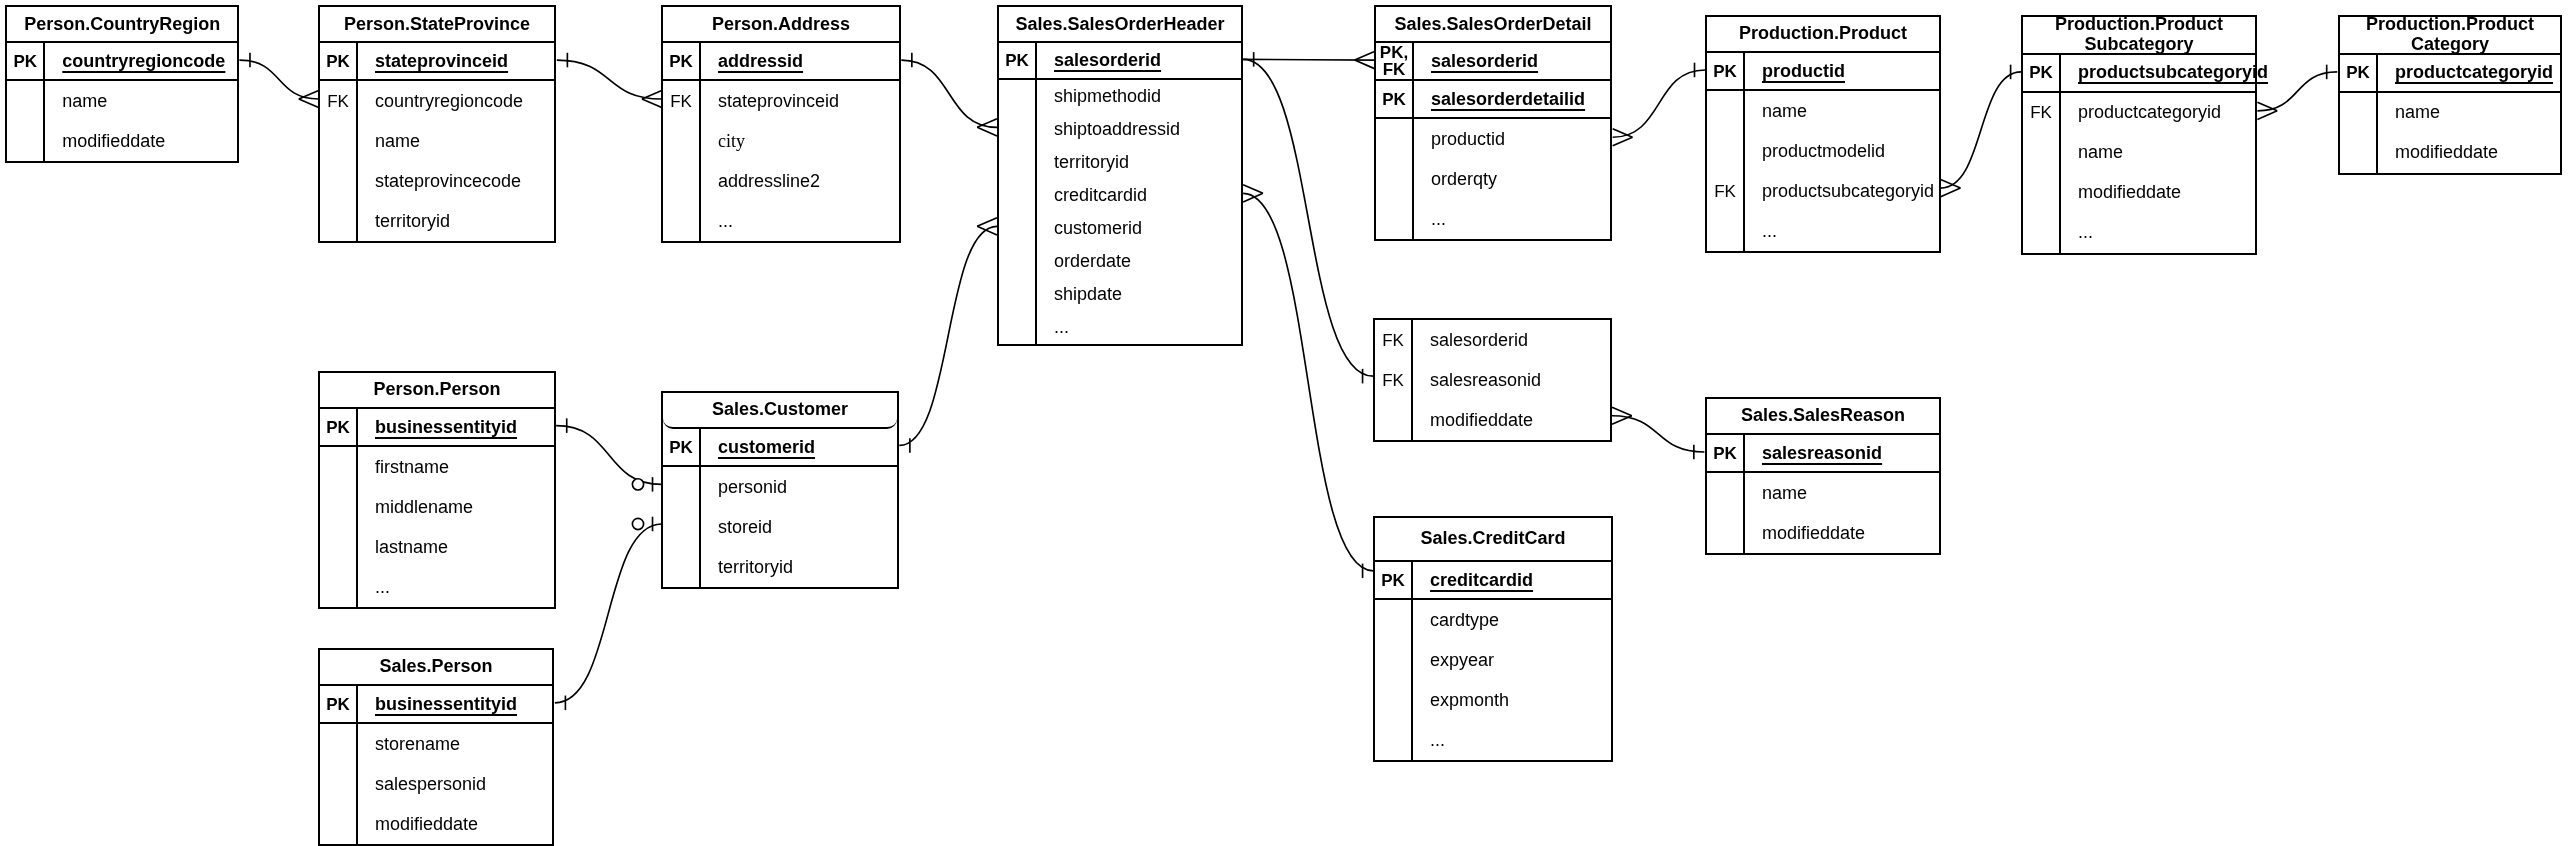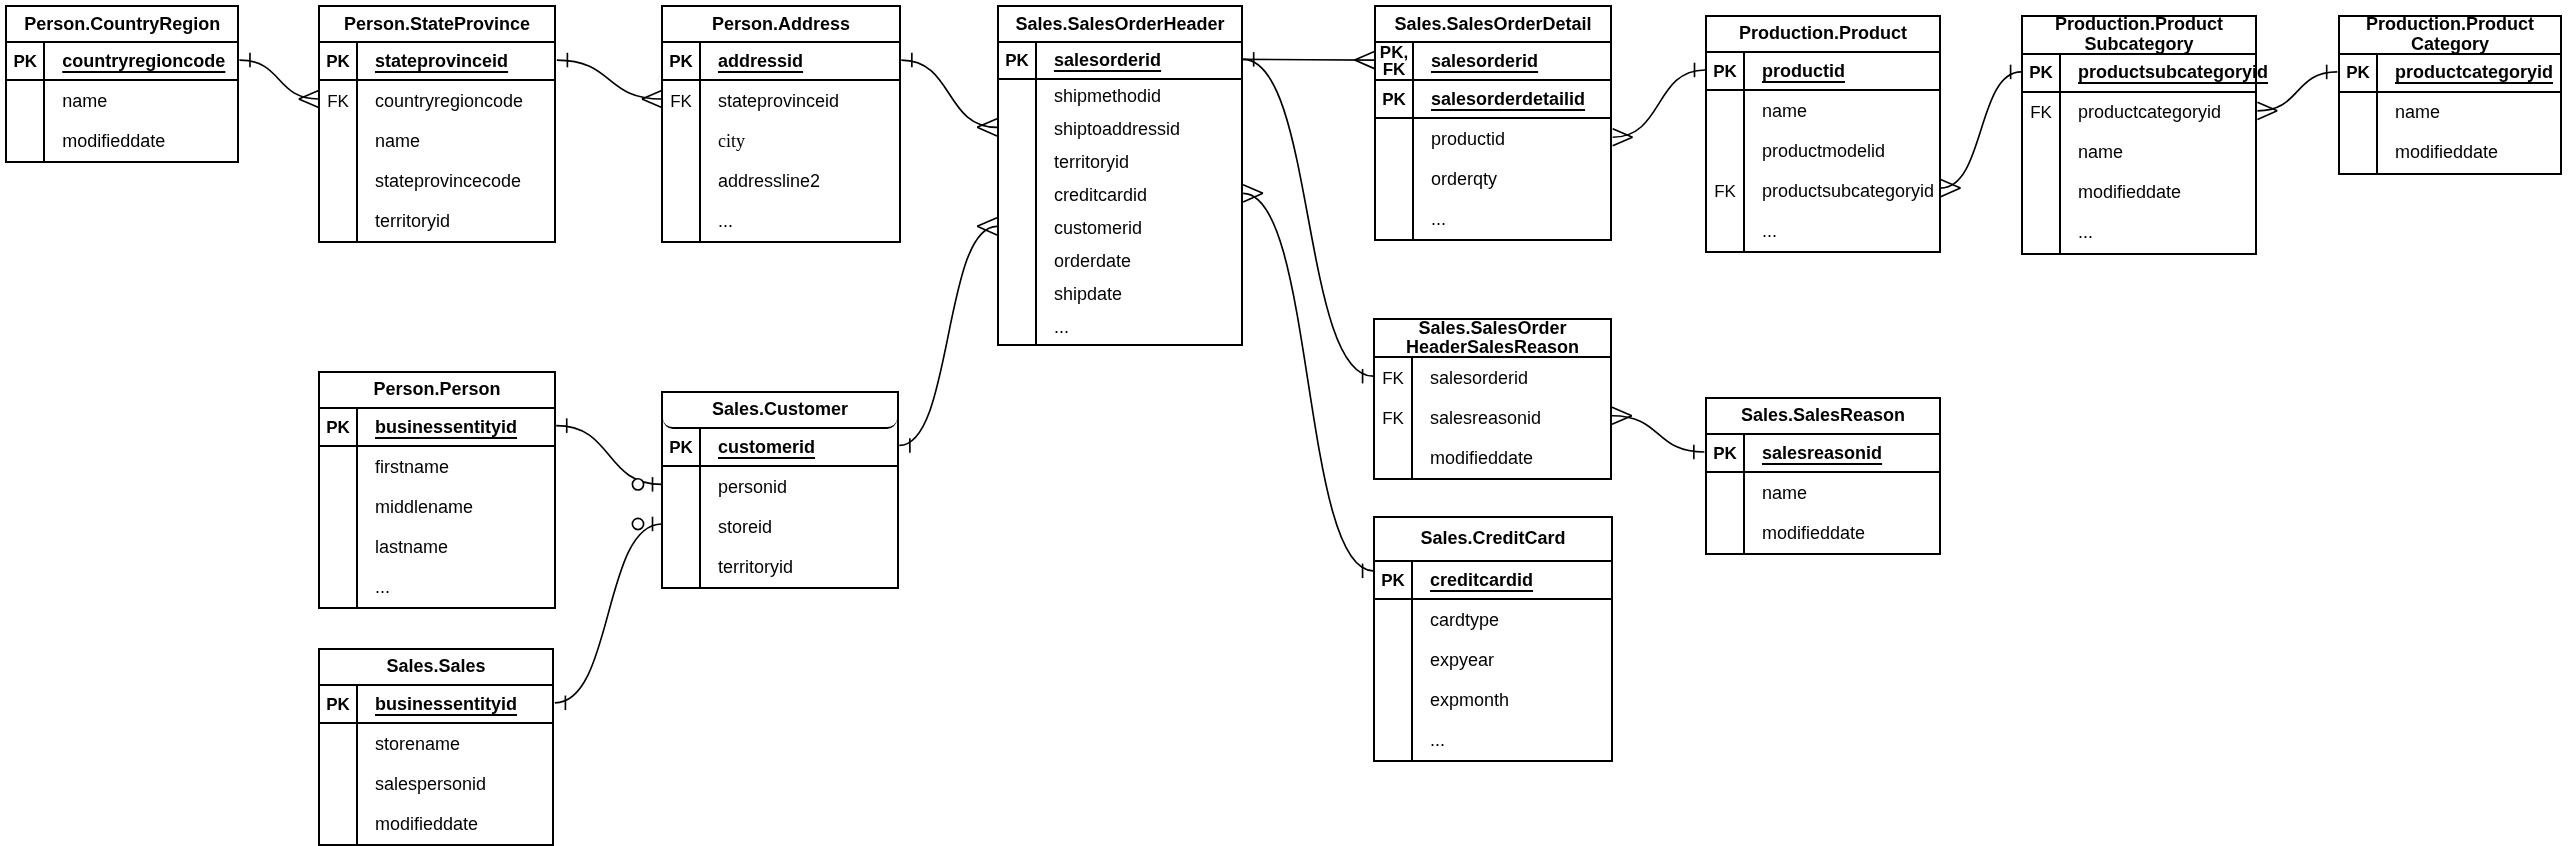--- a/index.html
+++ b/index.html
@@ -425,21 +425,21 @@
           </div>
         </div>
         <div class="row" style="height: 40px;">
           <div class="kc"></div>
           <div class="fc">
             <span class="fname">territoryid</span>
           </div>
         </div>
       </div>
       <div class="tbl" style="left: 318px; top: 648px; width: 236px;">
-        <div class="tbl-title" style="height: 36px;">Sales.Sales</div>
+        <div class="tbl-title" style="height: 36px;">Sales.Person</div>
         <div class="row keyrow" style="height: 38px;">
           <div class="kc">PK</div>
           <div class="fc">
             <span class="fname">businessentityid</span>
           </div>
         </div>
         <div class="row" style="height: 40px;">
           <div class="kc"></div>
           <div class="fc">
             <span class="fname">storename</span>
@@ -452,22 +452,20 @@
           </div>
         </div>
         <div class="row" style="height: 40px;">
           <div class="kc"></div>
           <div class="fc">
             <span class="fname">modifieddate</span>
           </div>
         </div>
       </div>
       <div class="tbl" style="left: 1373px; top: 318px; width: 239px;">
-        <div class="tbl-title" style="height: 38px;">Sales.SalesOrder
-HeaderSalesReason</div>
         <div class="row" style="height: 40px;">
           <div class="kc">FK</div>
           <div class="fc">
             <span class="fname">salesorderid</span>
           </div>
         </div>
         <div class="row" style="height: 40px;">
           <div class="kc">FK</div>
           <div class="fc">
             <span class="fname">salesreasonid</span>

